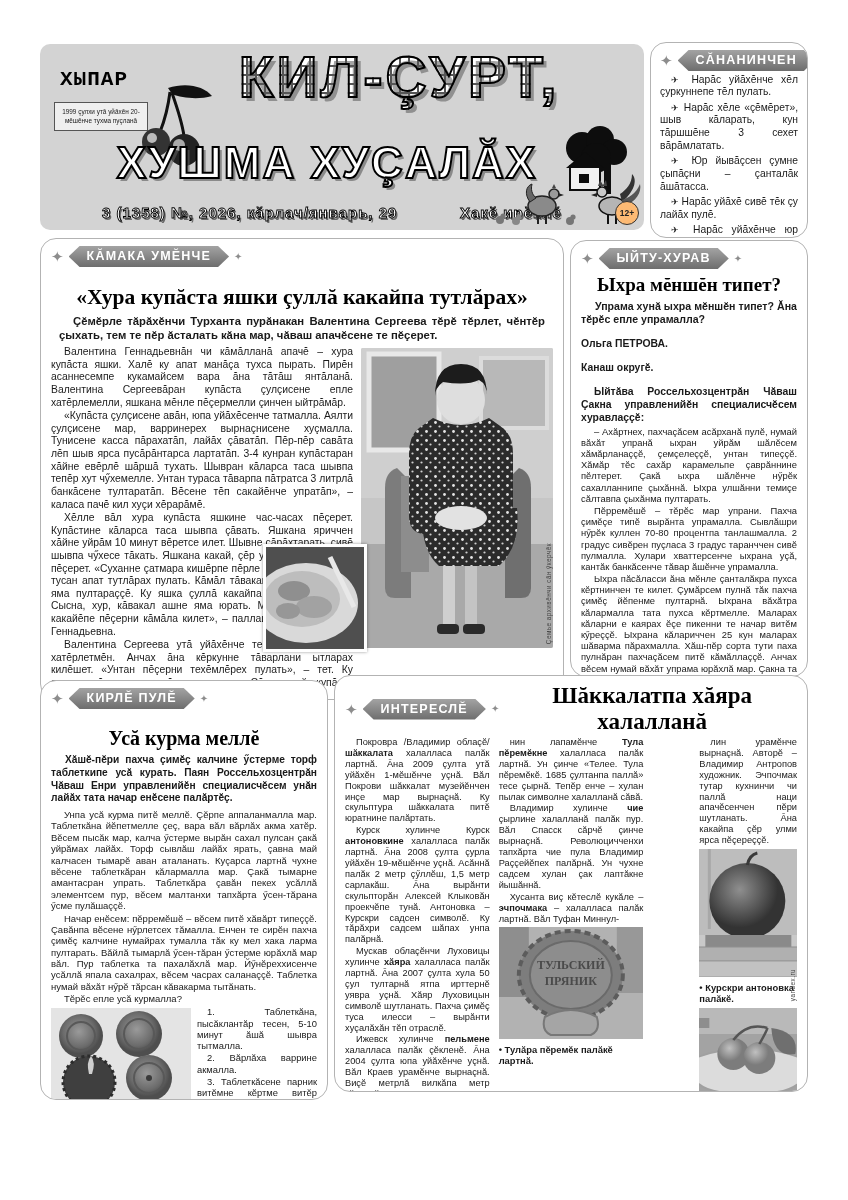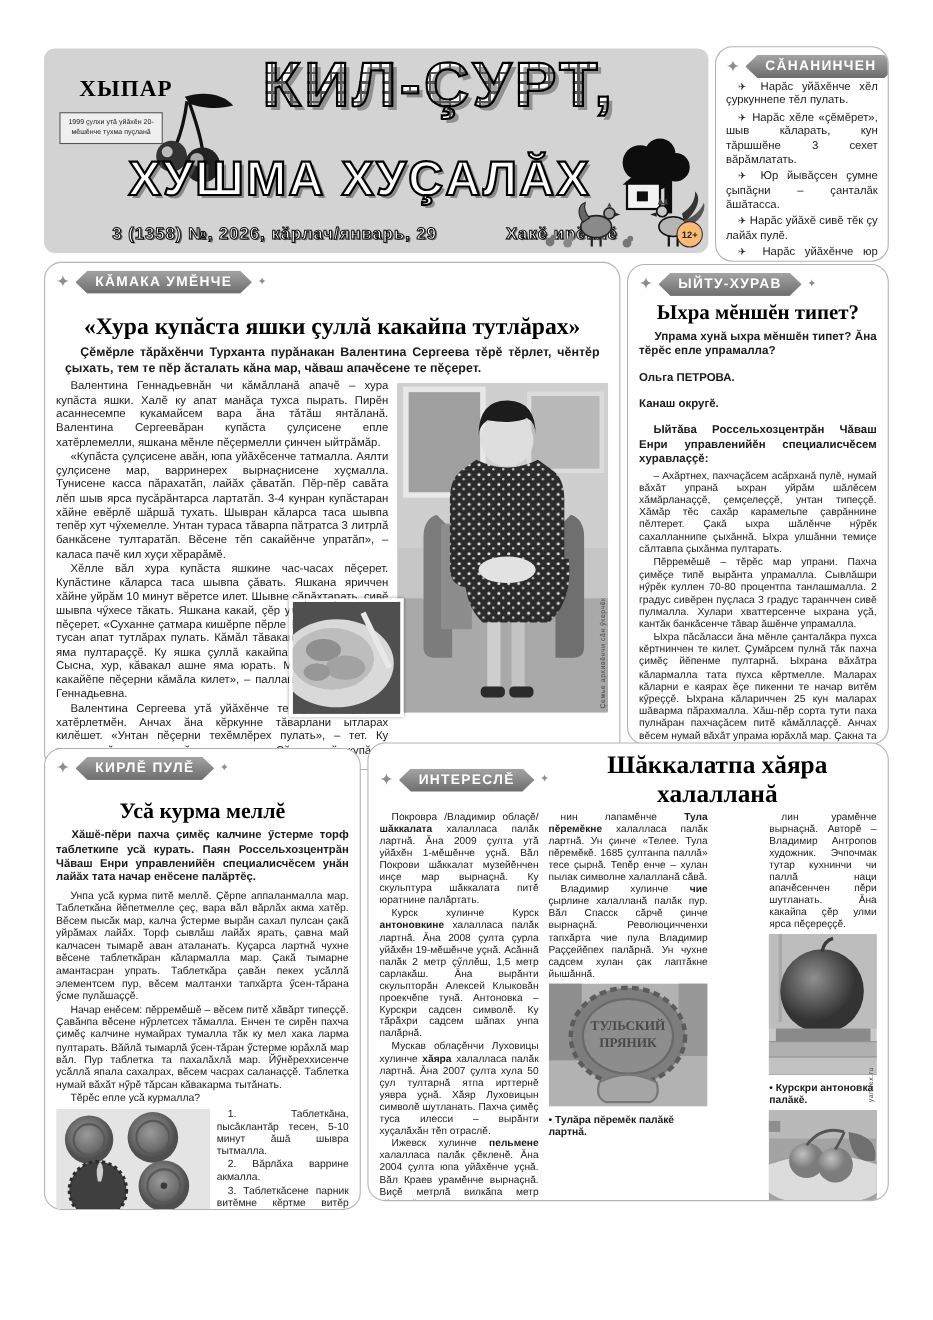--- a/index.html
+++ b/index.html
@@ -10,21 +10,21 @@
   }
   .box{
     position:absolute;background:#fff;border:1.6px solid #b3b3b3;border-radius:16px;
     box-sizing:border-box;overflow:hidden;
   }
   
   #masthead{
     position:absolute;left:40px;top:44px;width:604px;height:186px;
     background:#d3d3d3;border-radius:10px;overflow:hidden;
   }
-  .brand{position:absolute;left:32px;top:24px;font-family:Liberation Serif, serif;
+  .brand{position:absolute;left:20px;top:24px;font-family:Liberation Mono, monospace;
     font-weight:bold;font-size:21px;letter-spacing:1px;color:#000;}
   .founded-box{position:absolute;left:14px;top:58px;width:88px;border:1px solid #555;
     background:#efefef;font-size:6.4px;line-height:1.45;text-align:center;padding:4px 2px;color:#222;}
   .title1{
     position:absolute;left:118px;top:0px;width:482px;text-align:center;
     font-weight:bold;font-size:57px;letter-spacing:3px;
     color:transparent;-webkit-text-stroke:2px #000;
     background:
       repeating-linear-gradient(0deg, rgba(0,0,0,0) 0 7px, #555 7px 9px),
       repeating-linear-gradient(90deg, rgba(0,0,0,0) 0 7px, #555 7px 9px),
@@ -246,21 +246,21 @@
 <div id="garlic-box" class="box">
   <div class="badge-row">
     <span class="sparkle">✦</span>
     <span class="badge">ЫЙТУ-ХУРАВ</span>
     <span class="sparkle small">✦</span>
   </div>
   <h1 class="art-title">Ыхра мĕншĕн типет?</h1>
   <p class="lead">Упрама хунă ыхра мĕншĕн типет? Ăна тĕрĕс епле упрамалла?</p>
   <p class="asker">Ольга ПЕТРОВА.</p>
   <p class="asker" style="margin-top:0">Канаш округĕ.</p>
-  <p class="answer-intro">Ыйтăва Россельхозцентрăн Чăваш Енри управленийĕн специалисчĕсем хуравлаççĕ:</p>
+  <p class="answer-intro">Ыйтăва Россельхозцентрăн Чăваш Çакна управленийĕн специалисчĕсем хуравлаççĕ:</p>
   <p class="para">– Ахăртнех, пахчаçăсем асăрханă пулĕ, нумай вăхăт упранă ыхран уйрăм шăлĕсем хăмăрланаççĕ, çемçелеççĕ, унтан типеççĕ. Хăмăр тĕс сахăр карамельпе çаврăннине пĕлтерет. Çакă ыхра шăлĕнче нӳрĕк сахалланнипе çыхăннă. Ыхра улшăнни темиçе сăлтавпа çыхăнма пултарать.</p>
   <p class="para">Пĕрремĕшĕ – тĕрĕс мар упрани. Пахча çимĕçе типĕ вырăнта упрамалла. Сывлăшри нӳрĕк куллен 70-80 процентпа танлашмалла. 2 градус сивĕрен пуçласа 3 градус таранччен сивĕ пулмалла. Хулари хваттерсенче ыхрана уçă, кантăк банкăсенче тăвар ăшĕнче упрамалла.</p>
   <p class="para">Ыхра пăсăласси ăна мĕнле çанталăкра пухса кĕртнинчен те килет. Çумăрсем пулнă тăк пахча çимĕç йĕпенме пултарнă. Ыхрана вăхăтра кăлармалла тата пухса кĕртмелле. Маларах кăларни е каярах ĕçе пикенни те начар витĕм кӳреççĕ. Ыхрана кăлариччен 25 кун маларах шăварма пăрахмалла. Хăш-пĕр сорта тути паха пулнăран пахчаçăсем питĕ кăмăллаççĕ. Анчах вĕсем нумай вăхăт упрама юрăхлă мар. Çакна та шута илмелле: кĕрхи ыхра 3-4 уйăх кăна йĕркеллĕ упранать. Хăш-пĕр пахчаçа кăна ăна çуркуннеччен йĕркеллĕ упрама май килет. Асăннă пахча çимĕçе кăларнă хыççăн лайăх типĕтме тăрăшмалла.</p>
 
 </div>
 
 <div id="tablets-box" class="box">
   <div class="badge-row">
     <span class="sparkle">✦</span>
     <span class="badge">КИРЛĔ  ПУЛĔ</span>
@@ -320,20 +320,21 @@
     <div class="mon-c1">
       <p class="para">Покровра /Владимир облаçĕ/ <b>шăккалата</b> халалласа палăк лартнă. Ăна 2009 çулта утă уйăхĕн 1-мĕшĕнче уçнă. Вăл Покрови шăккалат музейĕнчен инçе мар вырнаçнă. Ку скульптура шăккалата питĕ юратнине палăртать.</p>
       <p class="para">Курск хулинче Курск <b>антоновкине</b> халалласа палăк лартнă. Ăна 2008 çулта çурла уйăхĕн 19-мĕшĕнче уçнă. Асăннă палăк 2 метр çӳллĕш, 1,5 метр сарлакăш. Ăна вырăнти скульпторăн Алексей Клыковăн проекчĕпе тунă. Антоновка – Курскри садсен символĕ. Ку тăрăхри садсем шăпах унпа палăрнă.</p>
       <p class="para">Мускав облаçĕнчи Луховицы хулинче <b>хăяра</b> халалласа палăк лартнă. Ăна 2007 çулта  хула 50 çул тултарнă ятпа ирттернĕ уявра уçнă. Хăяр Луховицын символĕ шутланать. Пахча çимĕç туса илесси – вырăнти хуçалăхăн тĕп отраслĕ.</p>
       <p class="para">Ижевск хулинче <b>пельмене</b> халалласа палăк çĕкленĕ. Ăна 2004 çулта юпа уйăхĕнче уçнă. Вăл Краев урамĕнче вырнаçнă. Виçĕ метрлă вилкăпа метр тăршшĕ пельмень Ижевск символĕ пулса тăнă. Ижевск «пельмень тĕп хули» шутланать.</p>
 
     </div>
     <div class="mon-c2">
       <p class="para">нин лапамĕнче <b>Тула пĕремĕкне</b> халалласа палăк лартнă.  Ун çинче «Телее. Тула пĕремĕкĕ. 1685 çултанпа паллă» тесе çырнă. Тепĕр енче – хулан пылак символне халалланă сăвă.</p>
       <p class="para">Владимир хулинче <b>чие</b> çырлине халалланă палăк пур. Вăл Спасск сăрчĕ çинче вырнаçнă. Революцичченхи тапхăрта чие пула Владимир Раççейĕпех палăрнă. Ун чухне садсем хулан çак лаптăкне йышăннă.</p>
+      <p class="para">Хусанта виç кĕтеслĕ кукăле – <b>эчпочмака</b> – халалласа палăк лартнă. Вăл Туфан Миннул-</p>
       <div class="figure">
         <svg width="100%" height="112" viewBox="0 0 145 112" preserveAspectRatio="xMidYMid slice">
           <rect width="145" height="112" fill="#b2b2b2"></rect>
           <rect x="0" y="0" width="30" height="70" fill="#8e8e8e"></rect>
           <rect x="118" y="0" width="27" height="66" fill="#989898"></rect>
           <ellipse cx="72" cy="48" rx="52" ry="44" fill="#7d7d7d" stroke="#5c5c5c" stroke-width="4" stroke-dasharray="6 4"></ellipse>
           <ellipse cx="72" cy="48" rx="41" ry="34" fill="#8d8d8d" stroke="#6a6a6a" stroke-width="2"></ellipse>
           <text x="72" y="42" text-anchor="middle" font-family="Liberation Serif, DejaVu Serif, serif" font-size="12" font-weight="bold" fill="#4a4a4a">ТУЛЬСКИЙ</text>
           <text x="72" y="58" text-anchor="middle" font-family="Liberation Serif, DejaVu Serif, serif" font-size="12" font-weight="bold" fill="#4a4a4a">ПРЯНИК</text>
           <path d="M46 90 q26 -14 52 0 q4 14 -6 18 l-40 0 q-10 -4 -6 -18 Z" fill="#a5a5a5" stroke="#787878" stroke-width="2"></path>

